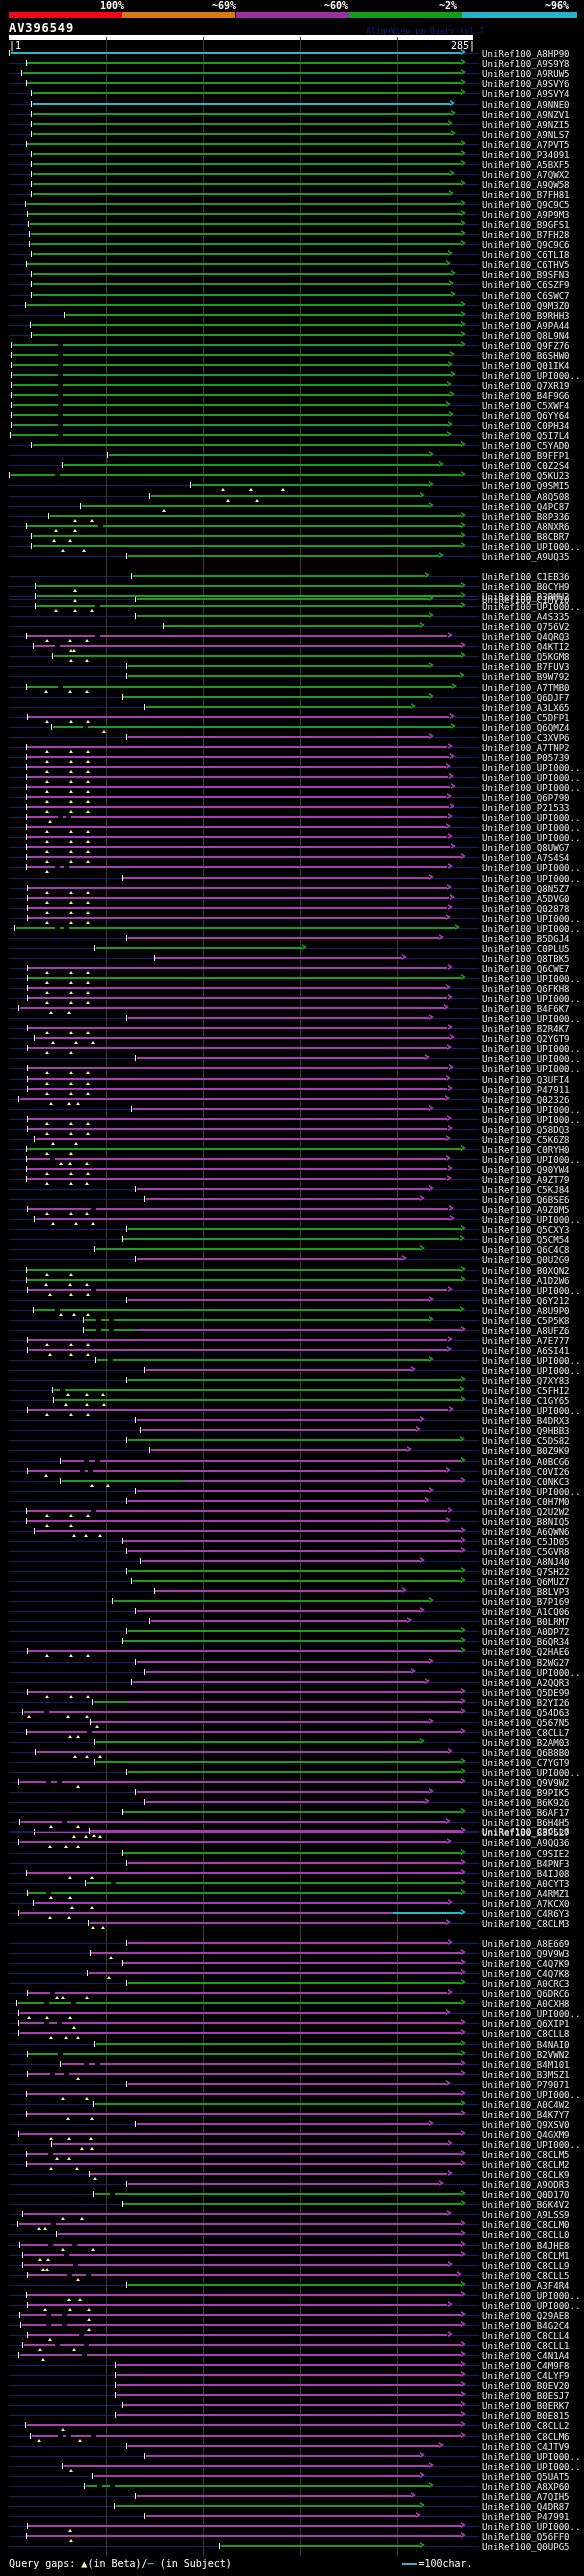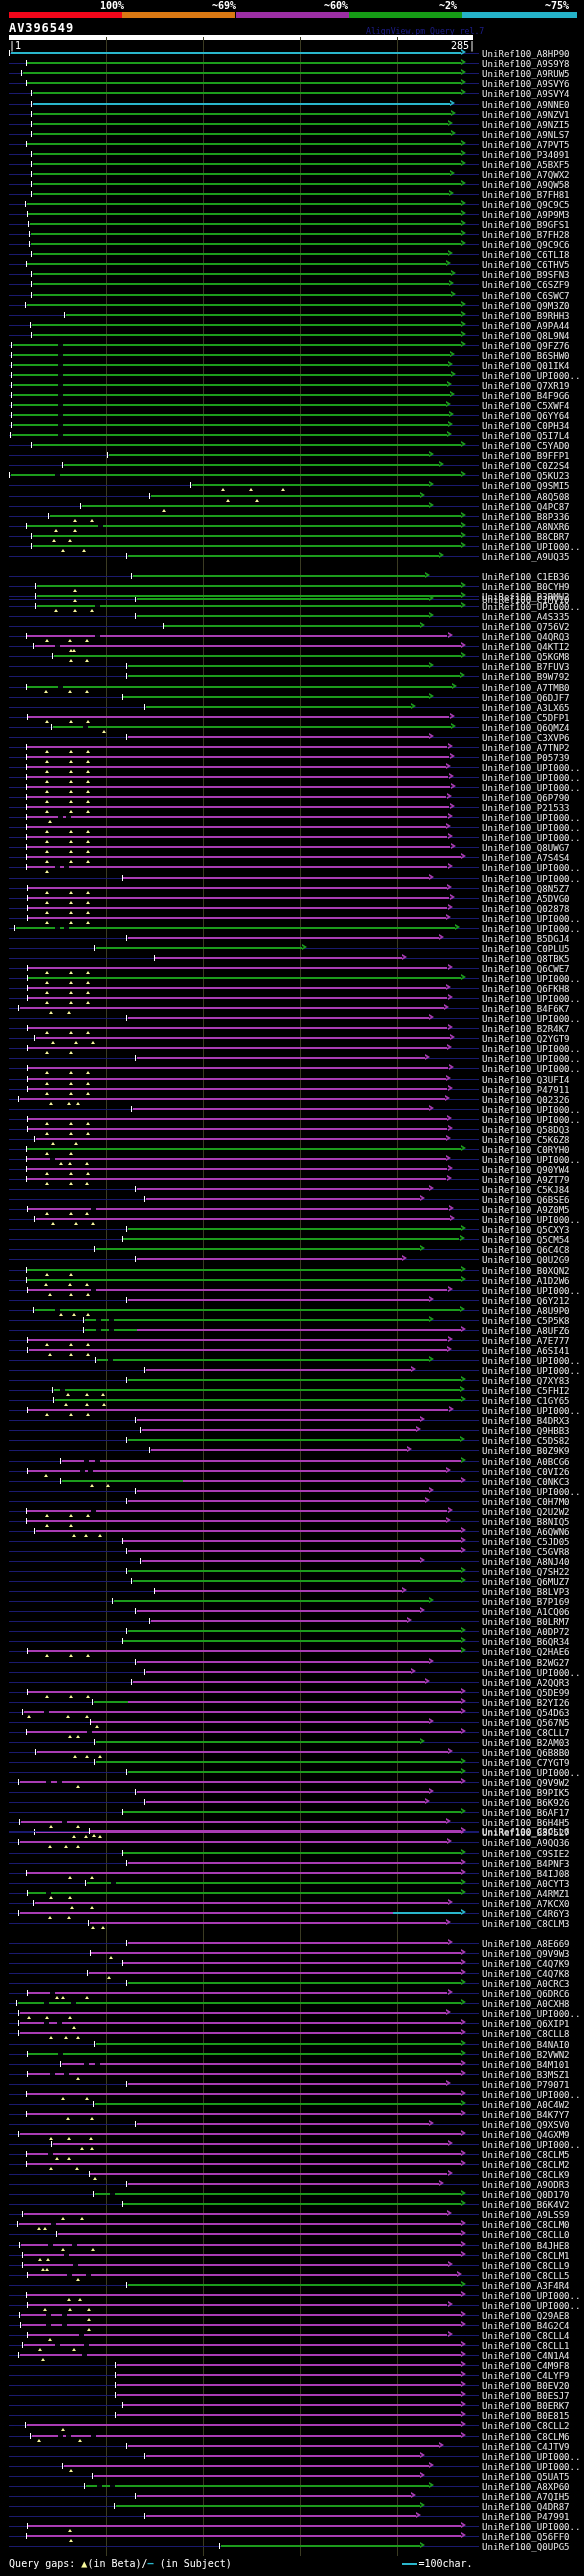--- a/index.html
+++ b/index.html
@@ -36,21 +36,21 @@
   <div id="scale-bar">
       <div class="scale-seg" style="left: 9.1px; width: 113px; background: rgb(242, 6, 26);"></div>
       <div class="scale-label" style="left: 112px;">100%</div>
       <div class="scale-seg" style="left: 122px; width: 113px; background: rgb(217, 120, 19);"></div>
       <div class="scale-label" style="left: 224px;">~69%</div>
       <div class="scale-seg" style="left: 236px; width: 113px; background: rgb(156, 47, 164);"></div>
       <div class="scale-label" style="left: 336px;">~60%</div>
       <div class="scale-seg" style="left: 349px; width: 113px; background: rgb(22, 156, 22);"></div>
       <div class="scale-label" style="left: 448px;">~2%</div>
       <div class="scale-seg" style="left: 462px; width: 115px; background: rgb(37, 178, 200);"></div>
-      <div class="scale-label" style="left: 557px;">~75%</div>
+      <div class="scale-label" style="left: 557px;">~96%</div>
     </div>
   <div id="query-id">AV396549</div>
   <div id="watermark">AlignView.pm Query rel.7</div>
   <div id="ruler-bar"></div>
   <div id="ruler-start">|1</div>
   <div id="ruler-end">285|</div>
   <div id="gridlines">
       <div class="gridline" style="left: 106px;"></div>
       <div class="gridline" style="left: 203px;"></div>
       <div class="gridline" style="left: 300px;"></div>

